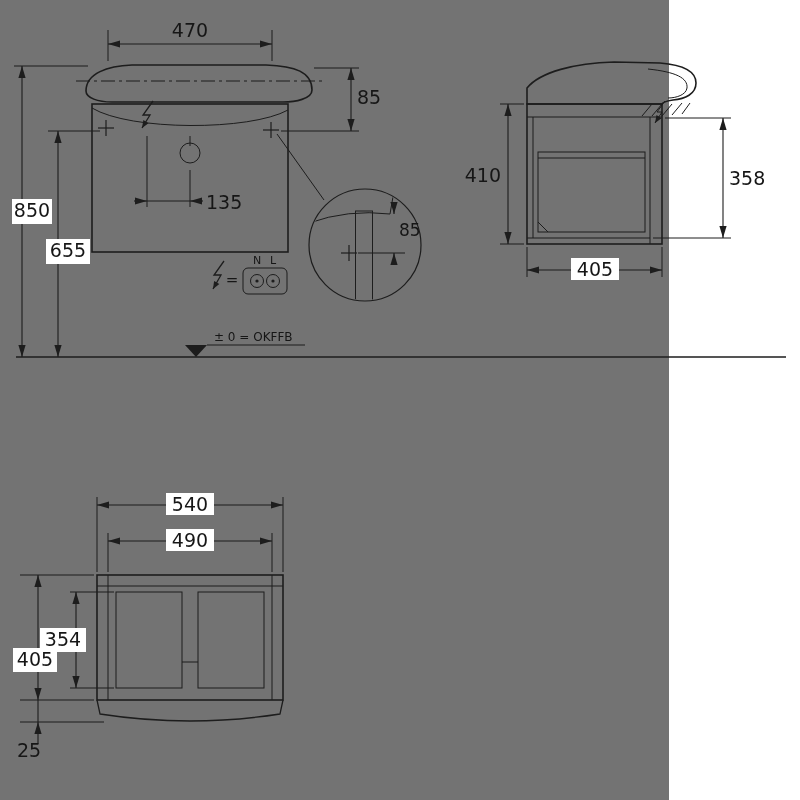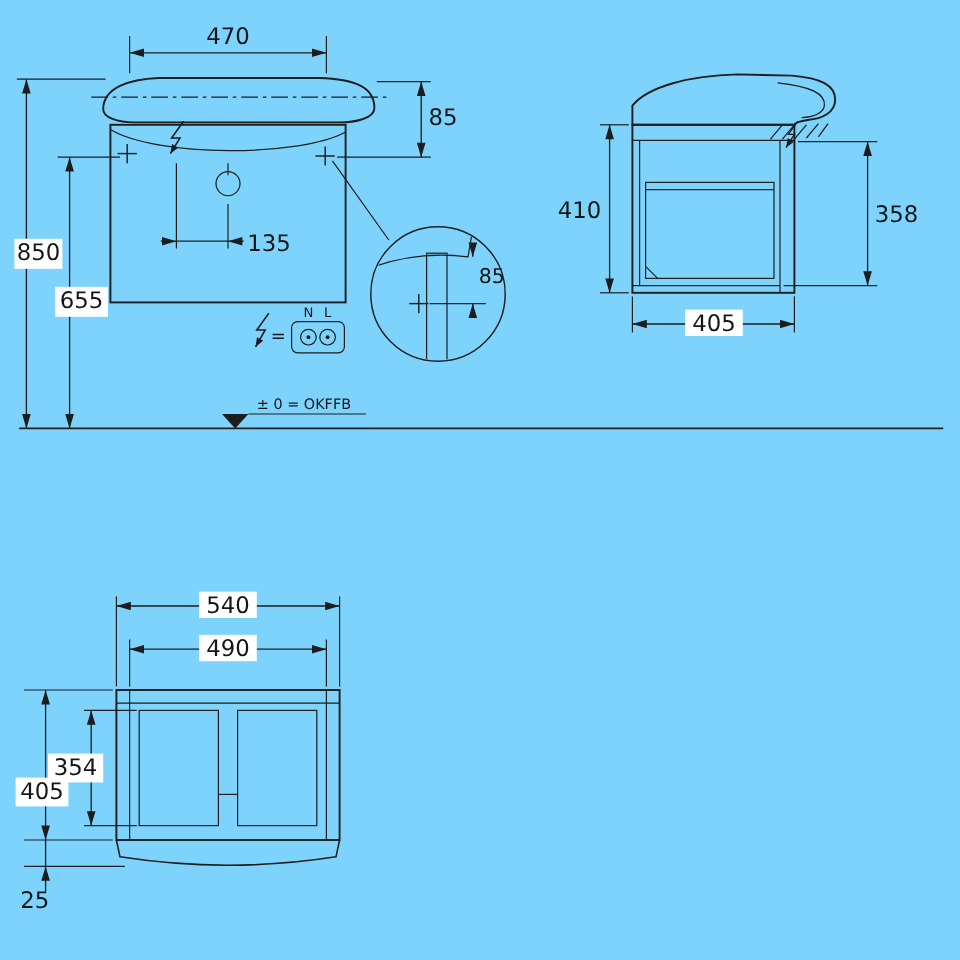--- a/index.html
+++ b/index.html
@@ -1,16 +1,16 @@
 <!DOCTYPE html>
 <html><head>
 <meta charset="utf-8">
 <style>
   html,body{margin:0;padding:0;background:#ffffff;}
-  .stage{width:800px;height:800px;background:#7dd3fc;font-family:"DejaVu Sans",sans-serif;}
+  .stage{width:669px;height:800px;background:#737373;font-family:"DejaVu Sans",sans-serif;}
   svg{display:block}
   .ln{stroke:#1d1d1d;stroke-width:1.6;fill:none}
   .md{stroke:#1d1d1d;stroke-width:1.3;fill:none}
   .tn{stroke:#1d1d1d;stroke-width:1;fill:none}
   .dim{stroke:#1d1d1d;stroke-width:1.1;fill:none}
   .cl{stroke:#1d1d1d;stroke-width:1.2;fill:none}
   text{fill:#161616;font-family:"DejaVu Sans",sans-serif}
   .dt{font-size:19px}
   .dts{font-size:17px}
   .lbl{font-size:12px}

